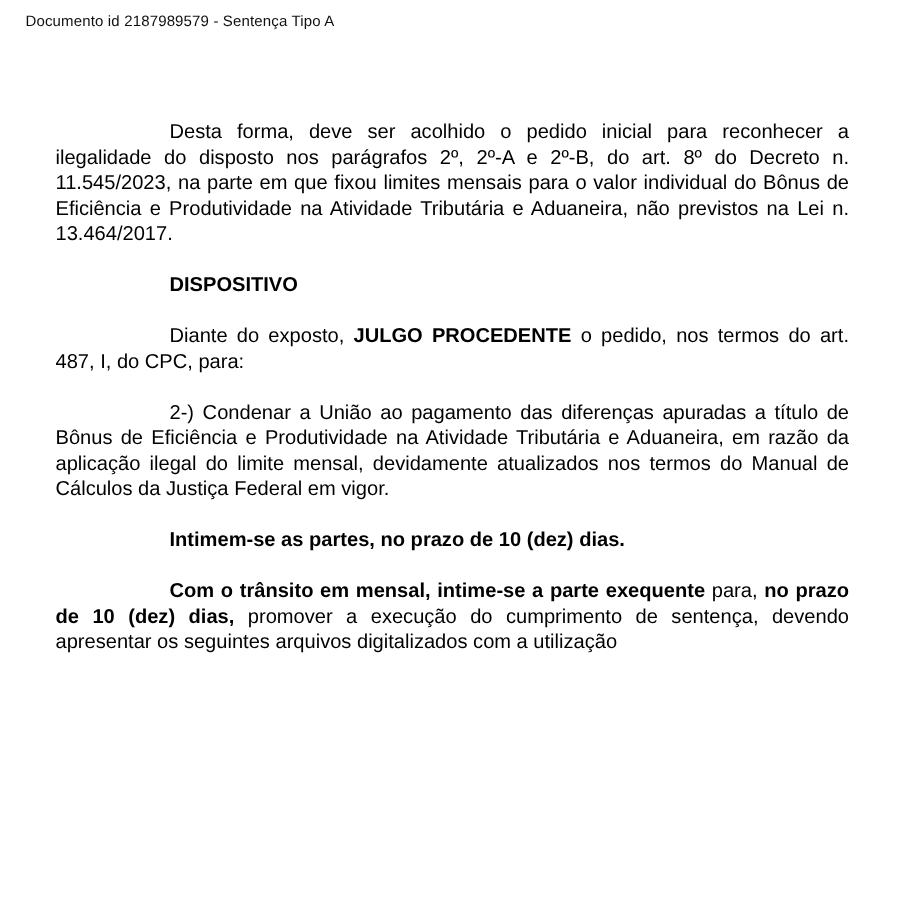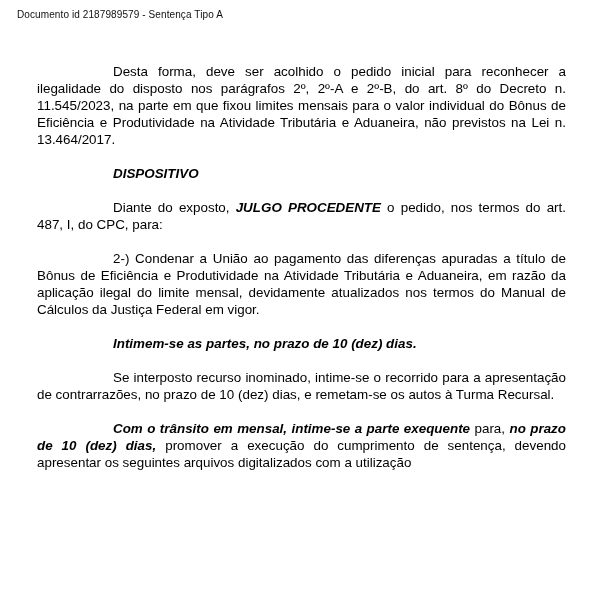--- a/index.html
+++ b/index.html
@@ -30,24 +30,24 @@
     position: absolute;
     top: 63px;
     left: 37px;
     width: 529px;
     font-size: 13.4px;
     line-height: 17px;
     text-align: justify;
     color: #000000;
   }
   .para {
-    margin: 0 0 17px 0;
+    margin: 16px 0 17px 0;
     text-indent: 76px;
   }
-  .b { font-weight: bold; font-style: italic; }
+  .b { font-weight: bold; }
 </style>
 </head>
 <body>
 
 <div class="page">
 
   <div class="doc-header">Documento id 2187989579 - Sentença Tipo A</div>
 
   <div class="doc-body">
 
@@ -56,19 +56,18 @@
 
     <p class="para"><span class="b">DISPOSITIVO</span></p>
 
     <p class="para"><span>Diante do exposto, </span><span class="b">JULGO PROCEDENTE</span><span> o pedido, nos termos do art. 487, I, do CPC, para:</span></p>
 
 
     <p class="para"><span>2-) Condenar a União ao pagamento das diferenças apuradas a título de Bônus de Eficiência e Produtividade na Atividade Tributária e Aduaneira, em razão da aplicação ilegal do limite mensal, devidamente atualizados nos termos do Manual de Cálculos da Justiça Federal em vigor.</span></p>
 
     <p class="para"><span class="b">Intimem-se as partes, no prazo de 10 (dez) dias.</span></p>
 
-    <p class="para"><span>Se interposto recurso inominado, intime-se o recorrido para a apresentação de contrarrazões, no prazo de 10 (dez) dias, e remetam-se os autos à Turma Recursal.</span></p>
 
     <p class="para"><span class="b">Com o trânsito em mensal, intime-se a parte exequente</span><span> para, </span><span class="b">no prazo de 10 (dez) dias,</span><span> promover a execução do cumprimento de sentença, devendo apresentar os seguintes arquivos digitalizados com a utilização</span></p>
 
   </div>
 
 </div>
 
 </body></html>

